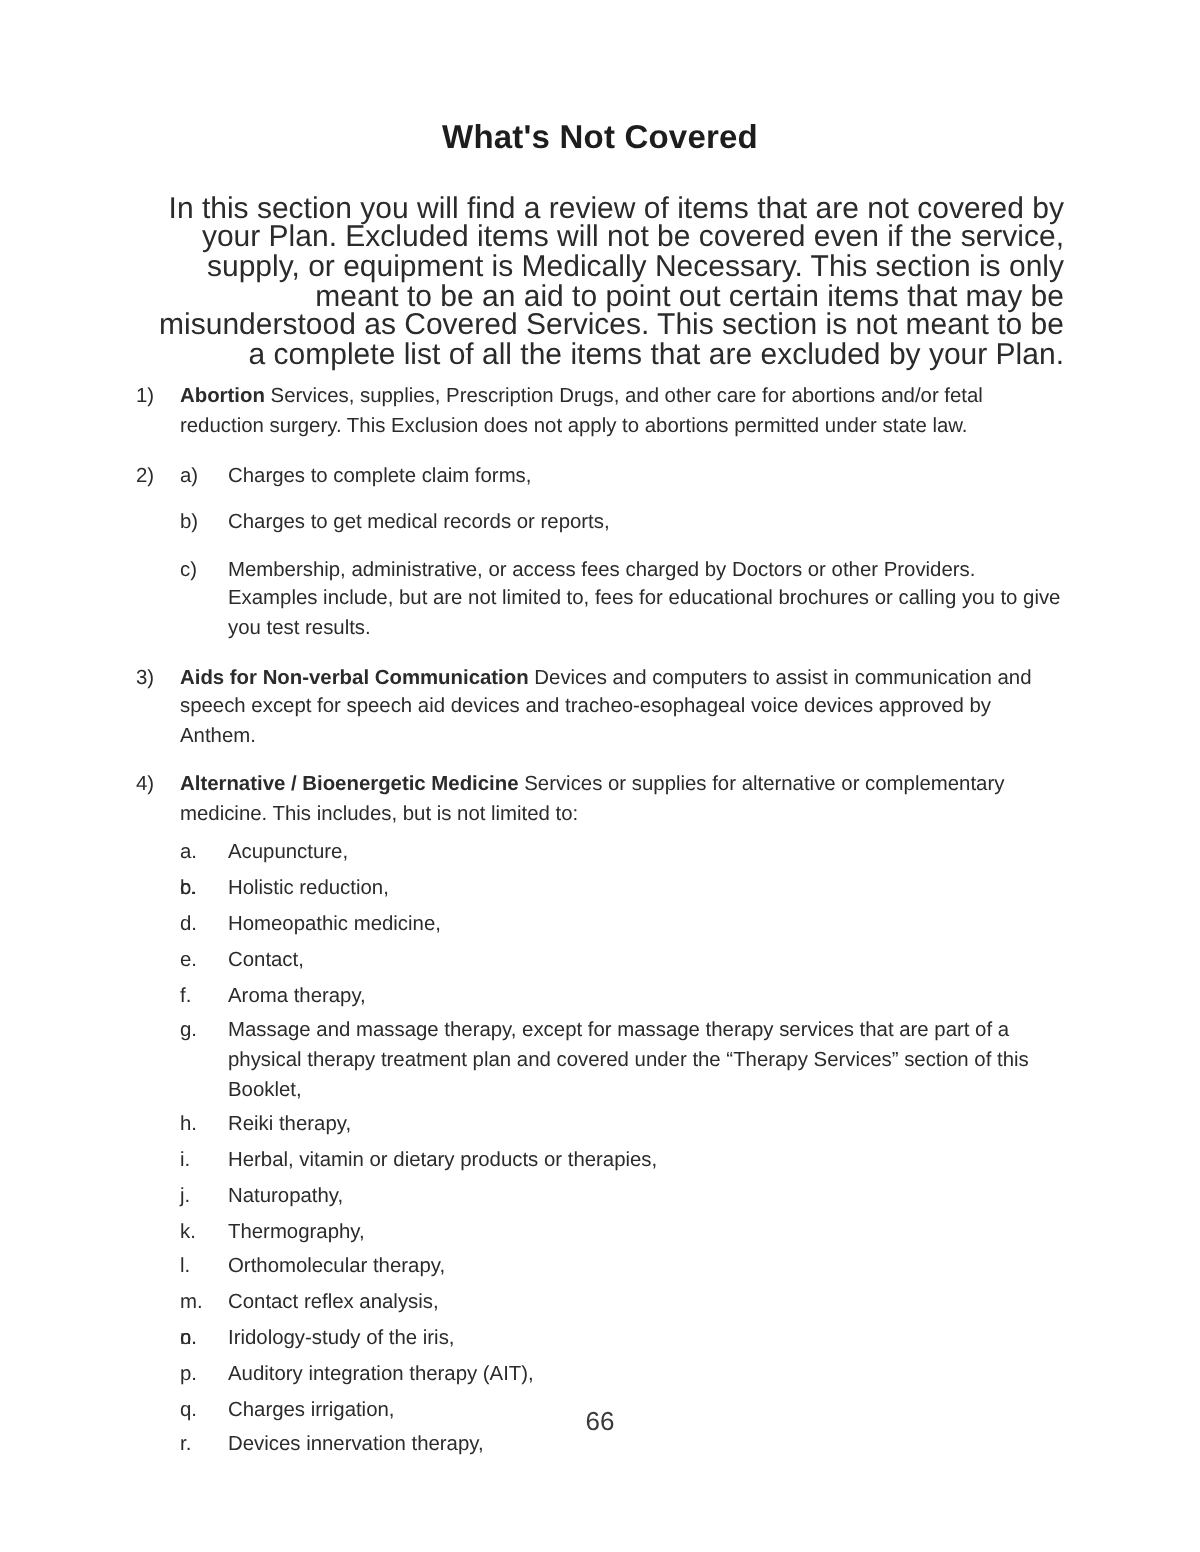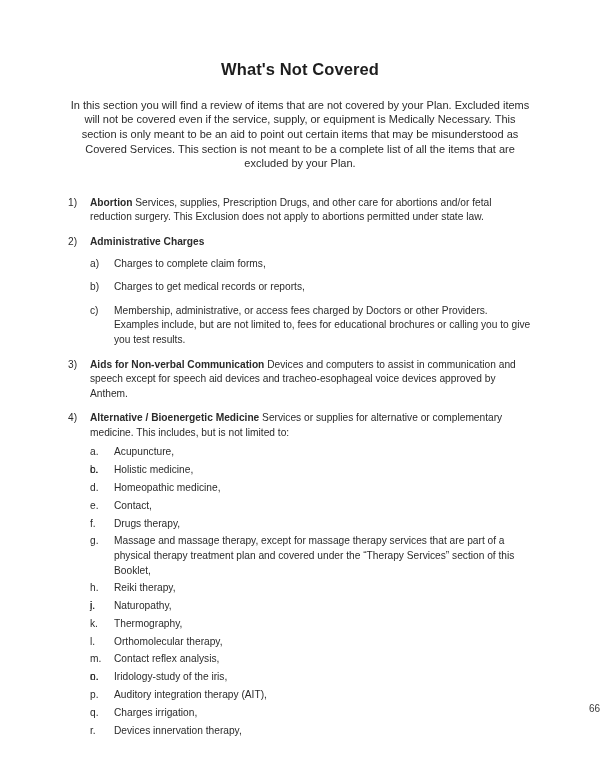--- a/index.html
+++ b/index.html
@@ -34,24 +34,24 @@
     font-size: 16.5px;
     font-weight: bold;
     text-align: center;
     letter-spacing: 0.1px;
     color: #1d1d1d;
     margin: 0 0 18px 0;
     line-height: 1.2;
   }
 
   .intro {
-    font-size: 11px;
+    font-size: 15px;
     line-height: 14.6px;
-    margin: 0 0 25px 0;
-    text-align: center;
+    margin: 0 0 7px 0;
+    text-align: right;
     color: #2b2b2b;
   }
 
   ol.top-list {
     list-style: none;
     margin: 0;
     padding: 0;
   }
 
   li.top-item {
@@ -110,66 +110,65 @@
     text-align: left;
     font-size: 10.2px;
     line-height: 14.6px;
   }
 
   .page-number {
     position: absolute;
     left: 0;
     right: 0;
     top: 703px;
-    text-align: right;
-    font-size: 10px;
+    text-align: center;
+    font-size: 13px;
     color: #3a3a3a;
   }
 </style>
 </head>
 <body>
 
 <div class="page">
   <div class="content">
 
     <h1 class="doc-title">What's Not Covered</h1>
 
     <p class="intro">In this section you will find a review of items that are not covered by your Plan.  Excluded items will not be covered even if the service, supply, or equipment is Medically Necessary. This section is only meant to be an aid to point out certain items that may be misunderstood as Covered Services.  This section is not meant to be a complete list of all the items that are excluded by your Plan.</p>
 
     <ol class="top-list" id="top-list">
         <li class="top-item">
           <span class="marker">1)</span>
           <span class="item-body"><span class="lead">Abortion</span><span> Services, supplies, Prescription Drugs, and other care for abortions and/or fetal reduction surgery.  This Exclusion does not apply to abortions permitted under state law.</span></span>
         </li>
         <li class="top-item">
           <span class="marker">2)</span>
-          <span class="item-body"><span class="lead">Administrative Charges</span><span></span></span>
           <ol class="sub-list">
             <li class="sub-item"><span class="marker">a)</span><span>Charges to complete claim forms,</span></li>
             <li class="sub-item"><span class="marker">b)</span><span>Charges to get medical records or reports,</span></li>
             <li class="sub-item"><span class="marker">c)</span><span>Membership, administrative, or access fees charged by Doctors or other Providers.  Examples include, but are not limited to, fees for educational brochures or calling you to give you test results.</span></li>
           </ol>
         </li>
         <li class="top-item">
           <span class="marker">3)</span>
           <span class="item-body"><span class="lead">Aids for Non-verbal Communication</span><span> Devices and computers to assist in communication and speech except for speech aid devices and tracheo-esophageal voice devices approved by Anthem.</span></span>
         </li>
         <li class="top-item">
           <span class="marker">4)</span>
           <span class="item-body"><span class="lead">Alternative / Bioenergetic Medicine</span><span> Services or supplies for alternative or complementary medicine.  This includes, but is not limited to:</span></span>
           <ol class="sub-list tight">
             <li class="sub-item"><span class="marker">a.</span><span>Acupuncture,</span></li>
             <li class="sub-item"><span class="marker">b.</span></li>
-            <li class="sub-item"><span class="marker">c.</span><span>Holistic medicine,</span></li>
+            <li class="sub-item"><span class="marker">c.</span><span>Holistic reduction,</span></li>
             <li class="sub-item"><span class="marker">d.</span><span>Homeopathic medicine,</span></li>
             <li class="sub-item"><span class="marker">e.</span><span>Contact,</span></li>
-            <li class="sub-item"><span class="marker">f.</span><span>Drugs therapy,</span></li>
+            <li class="sub-item"><span class="marker">f.</span><span>Aroma therapy,</span></li>
             <li class="sub-item"><span class="marker">g.</span><span>Massage and massage therapy, except for massage therapy services that are part of a physical therapy treatment plan and covered under the “Therapy Services” section of this Booklet,</span></li>
             <li class="sub-item"><span class="marker">h.</span><span>Reiki therapy,</span></li>
-            <li class="sub-item"><span class="marker">i.</span></li>
+            <li class="sub-item"><span class="marker">i.</span><span>Herbal, vitamin or dietary products or therapies,</span></li>
             <li class="sub-item"><span class="marker">j.</span><span>Naturopathy,</span></li>
             <li class="sub-item"><span class="marker">k.</span><span>Thermography,</span></li>
             <li class="sub-item"><span class="marker">l.</span><span>Orthomolecular therapy,</span></li>
             <li class="sub-item"><span class="marker">m.</span><span>Contact reflex analysis,</span></li>
             <li class="sub-item"><span class="marker">n.</span></li>
             <li class="sub-item"><span class="marker">o.</span><span>Iridology-study of the iris,</span></li>
             <li class="sub-item"><span class="marker">p.</span><span>Auditory integration therapy (AIT),</span></li>
             <li class="sub-item"><span class="marker">q.</span><span>Charges irrigation,</span></li>
             <li class="sub-item"><span class="marker">r.</span><span>Devices innervation therapy,</span></li>
           </ol>

